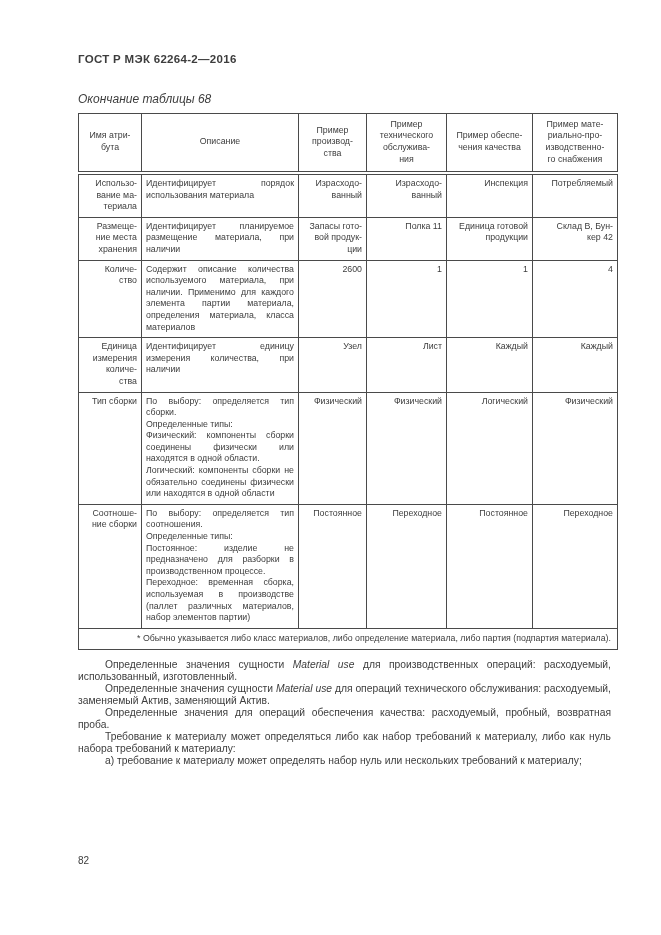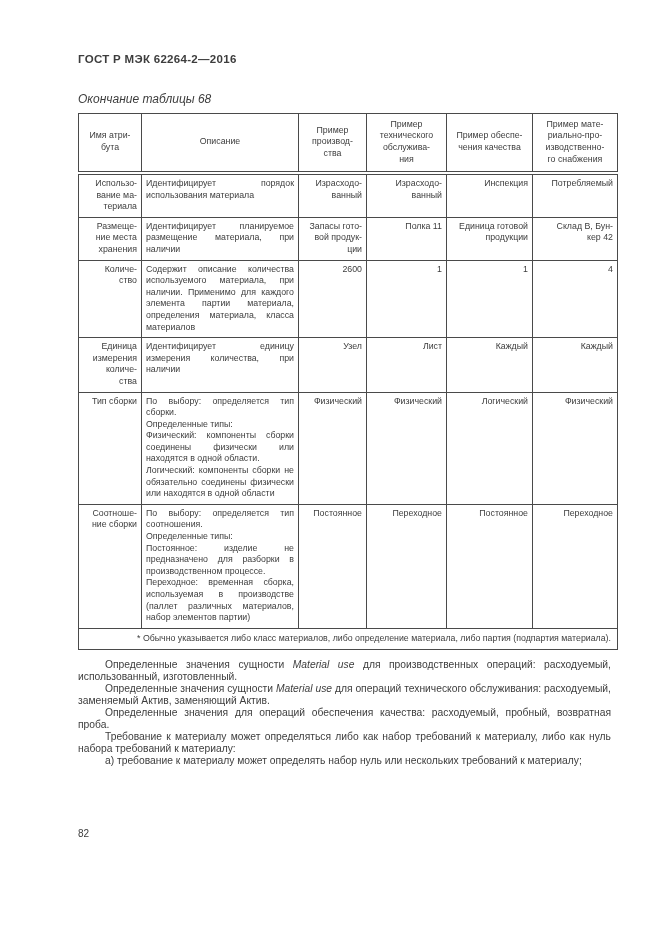--- a/index.html
+++ b/index.html
@@ -80,21 +80,21 @@
   .paragraphs p {
     margin: 0;
     text-indent: 27px;
   }
   .paragraphs i {
     font-style: italic;
   }
   .page-number {
     position: absolute;
     left: 78px;
-    top: 828px;
+    top: 855px;
     font-size: 10px;
   }
 </style>
 </head>
 <body>
 
 <div class="page">
 
   <div class="doc-title">ГОСТ Р МЭК 62264-2—2016</div>
 

